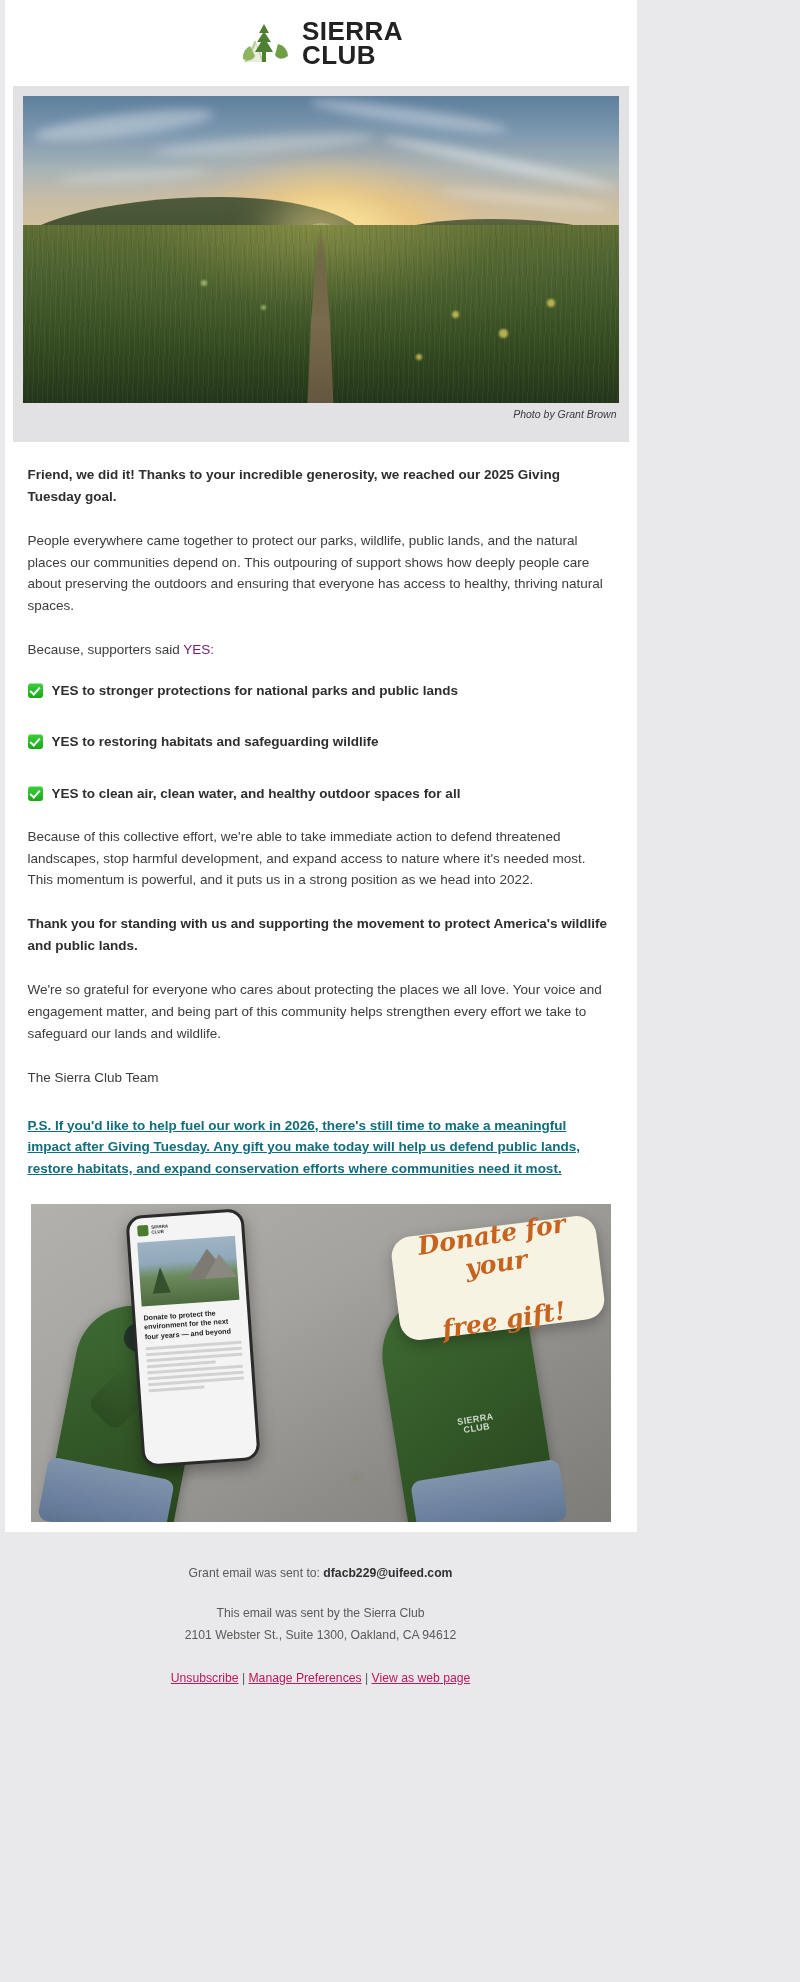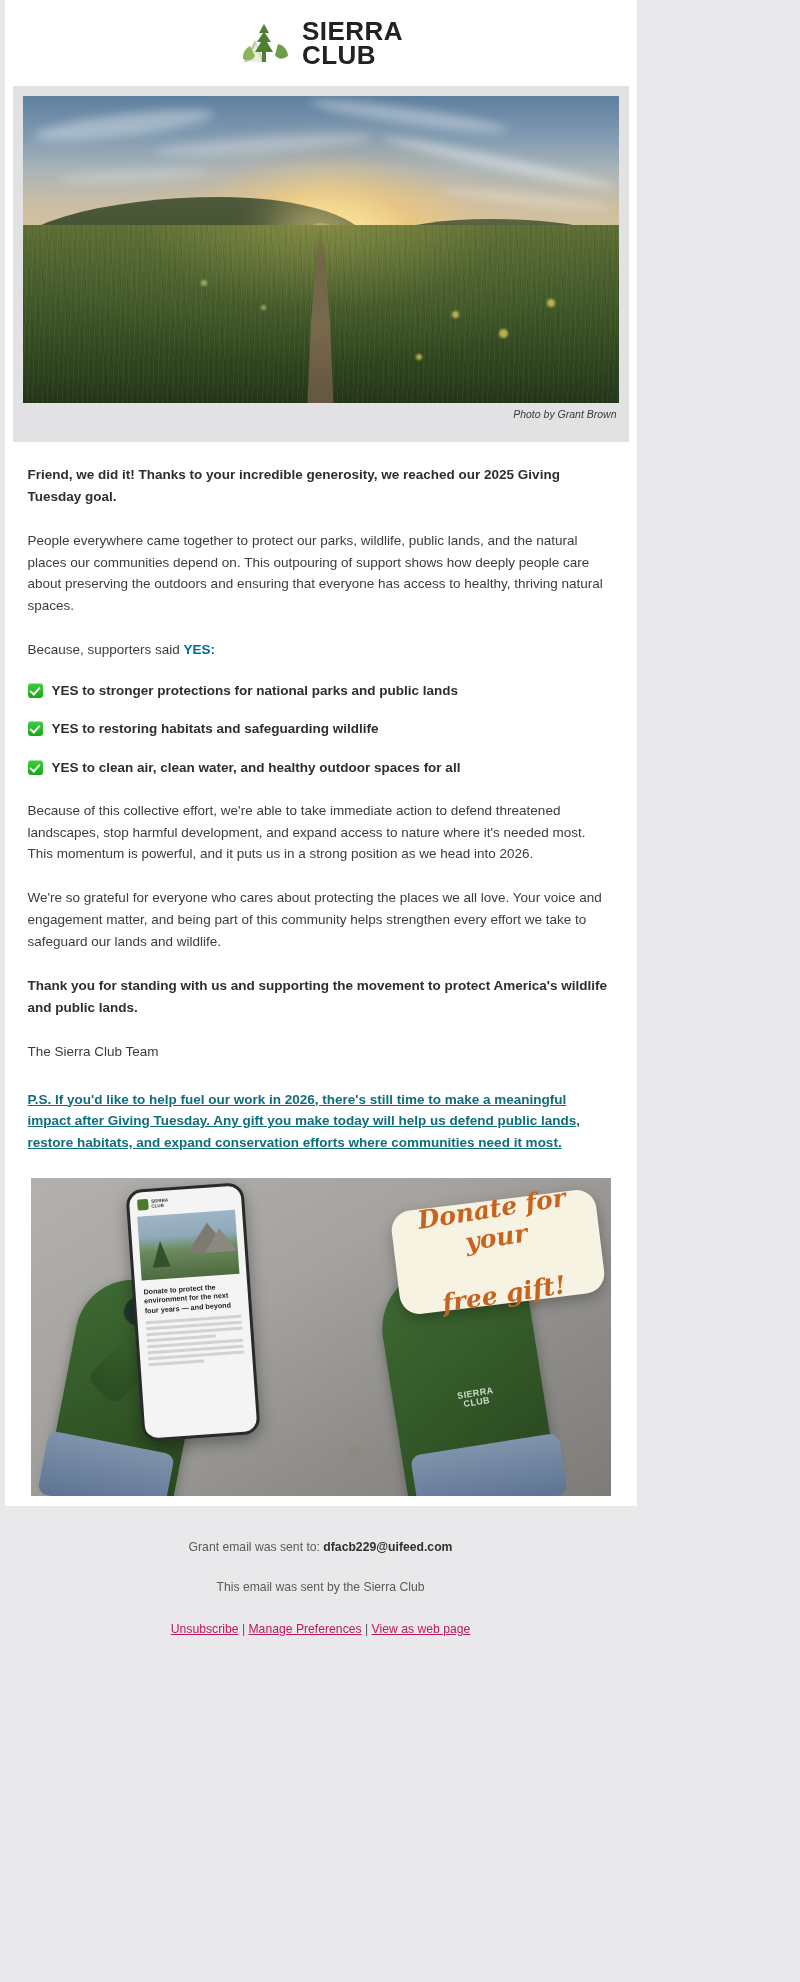--- a/index.html
+++ b/index.html
@@ -125,32 +125,32 @@
 
   
   .body { padding: 0 23px; }
   p.copy {
     font-size: 13.5px;
     line-height: 1.62;
     color: #3c3c3c;
     margin: 22px 0 0 0;
   }
   p.copy.bold { font-weight: 700; color: #2e2e2e; }
-  .yes-kw { font-weight: 700; color: #0369a1; }
+  .yes-kw { font-weight: 400; color: #701a75; }
 
   ul.yes-list { list-style: none; margin: 20px 0 0 0; padding: 0; }
   ul.yes-list li {
     display: flex;
     align-items: flex-start;
     gap: 9px;
     font-size: 13.5px;
     font-weight: 700;
     color: #2e2e2e;
     line-height: 1.5;
-    margin-top: 18px;
+    margin-top: 31px;
   }
   ul.yes-list li:first-child { margin-top: 0; }
   .check {
     flex: 0 0 15px;
     width: 15px; height: 15px;
     border-radius: 3px;
     background: linear-gradient(to bottom, #3ecf3e 0%, #17a717 100%);
     position: relative;
     margin-top: 2px;
     box-shadow: inset 0 1px 0 rgba(255,255,255,0.5);
@@ -406,23 +406,23 @@
         <li>
           <span class="check"></span>
           <span>YES to restoring habitats and safeguarding wildlife</span>
         </li>
         <li>
           <span class="check"></span>
           <span>YES to clean air, clean water, and healthy outdoor spaces for all</span>
         </li>
       </ul>
 
-      <p class="copy">Because of this collective effort, we're able to take immediate action to defend threatened landscapes, stop harmful development, and expand access to nature where it's needed most. This momentum is powerful, and it puts us in a strong position as we head into 2026.</p>
+      <p class="copy">Because of this collective effort, we're able to take immediate action to defend threatened landscapes, stop harmful development, and expand access to nature where it's needed most. This momentum is powerful, and it puts us in a strong position as we head into 2022.</p>
+      <p class="copy bold">Thank you for standing with us and supporting the movement to protect America's wildlife and public lands.</p>
       <p class="copy">We're so grateful for everyone who cares about protecting the places we all love. Your voice and engagement matter, and being part of this community helps strengthen every effort we take to safeguard our lands and wildlife.</p>
-      <p class="copy bold">Thank you for standing with us and supporting the movement to protect America's wildlife and public lands.</p>
       <p class="copy">The Sierra Club Team</p>
       <a class="ps-link" href="#">P.S. If you'd like to help fuel our work in 2026, there's still time to make a meaningful impact after Giving Tuesday. Any gift you make today will help us defend public lands, restore habitats, and expand conservation efforts where communities need it most.</a>
     </div>
 
     <div class="promo-wrap">
       <div class="promo">
         <div class="ground-tex"></div>
 
         <div class="glove glove-left">
           <span class="fingertip ft1"></span>
@@ -475,17 +475,18 @@
       </div>
     </div>
 
   </div>
 
   <div class="footer">
     <div class="sent-to">
       <span>Grant email was sent to: </span><b>dfacb229@uifeed.com</b>
     </div>
     <div class="blk">This email was sent by the Sierra Club</div>
+    <div>2101 Webster St., Suite 1300, Oakland, CA 94612</div>
     <div class="links">
       <a href="#">Unsubscribe</a><span class="sep"> | </span><a href="#">Manage Preferences</a><span class="sep"> | </span><a href="#">View as web page</a>
     </div>
   </div>
 </div>
 
 </body></html>

